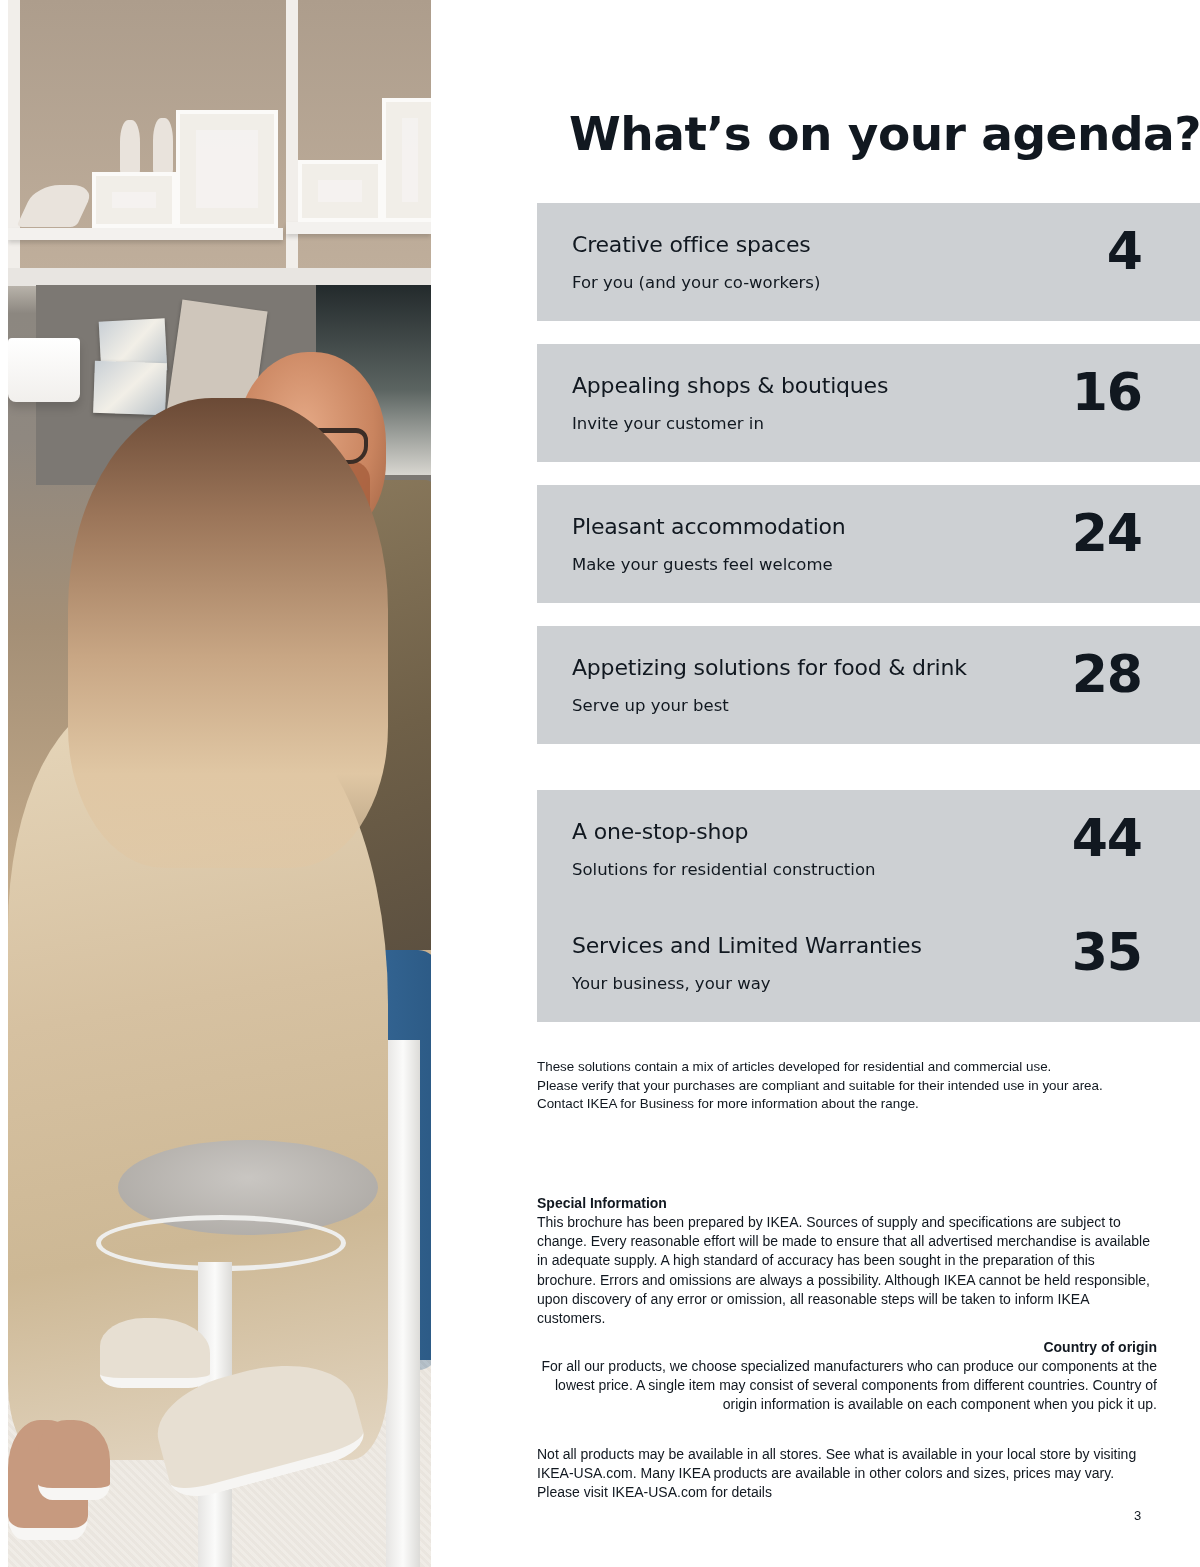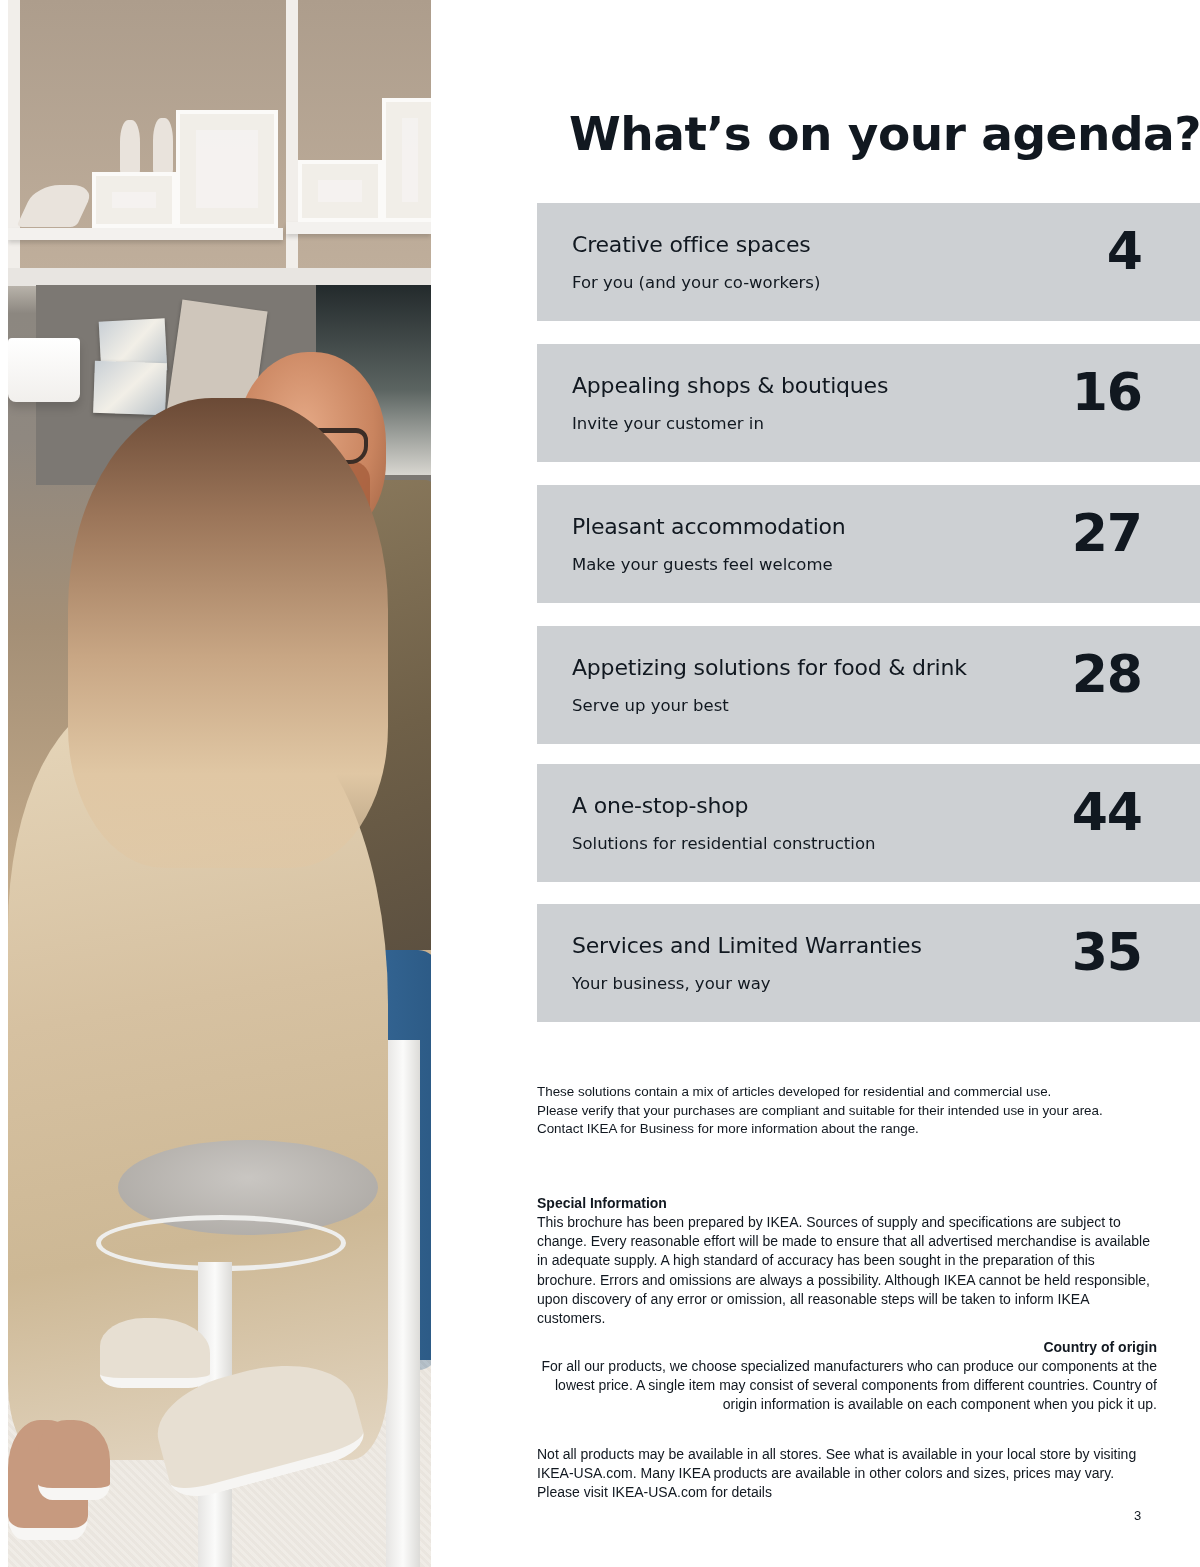--- a/index.html
+++ b/index.html
@@ -57,21 +57,21 @@
       position: absolute; left: 35px; top: 70px;
       font-family: "DejaVu Sans", sans-serif; font-size: 16.5px; color: #111820;
     }
     .toc-page {
       position: absolute; right: 58px; top: 20px;
       font-family: "DejaVu Sans", sans-serif; font-weight: bold; font-size: 52px; color: #111820; letter-spacing: -1px;
       line-height: 1.1;
     }
 
     .note {
-      position: absolute; left: 537px; top: 1083px; width: 640px;
+      position: absolute; left: 537px; top: 1058px; width: 640px;
       font-family: "Liberation Sans", sans-serif; font-size: 13.4px; line-height: 18.5px; color: #111820;
     }
     .info { position: absolute; left: 537px; width: 620px; font-family: "Liberation Sans", sans-serif; color: #111820; }
     .info h3 { font-size: 14px; font-weight: bold; line-height: 19px; }
     .info p { font-size: 14px; line-height: 19.2px; }
     .page-number { position: absolute; left: 1134px; top: 1508px; font-family: "Liberation Sans", sans-serif; font-size: 13px; color: #111820; }
   </style>
 </head>
 <body>
 
@@ -125,28 +125,28 @@
     <div class="toc-page">4</div>
   </div>
   <div class="toc-item" style="top:141px;">
     <div class="toc-title">Appealing shops &amp; boutiques</div>
     <div class="toc-sub">Invite your customer in</div>
     <div class="toc-page">16</div>
   </div>
   <div class="toc-item" style="top:282px;">
     <div class="toc-title">Pleasant accommodation</div>
     <div class="toc-sub">Make your guests feel welcome</div>
-    <div class="toc-page">27</div>
+    <div class="toc-page">24</div>
   </div>
   <div class="toc-item" style="top:423px;">
     <div class="toc-title">Appetizing solutions for food &amp; drink</div>
     <div class="toc-sub">Serve up your best</div>
     <div class="toc-page">28</div>
   </div>
-  <div class="toc-item" style="top:561px;padding-left:40px;">
+  <div class="toc-item" style="top:587px;padding-left:40px;">
     <div class="toc-title">A one-stop-shop</div>
     <div class="toc-sub">Solutions for residential construction</div>
     <div class="toc-page">44</div>
   </div>
   <div class="toc-item" style="top:701px;">
     <div class="toc-title">Services and Limited Warranties</div>
     <div class="toc-sub">Your business, your way</div>
     <div class="toc-page">35</div>
   </div>
 </div>

